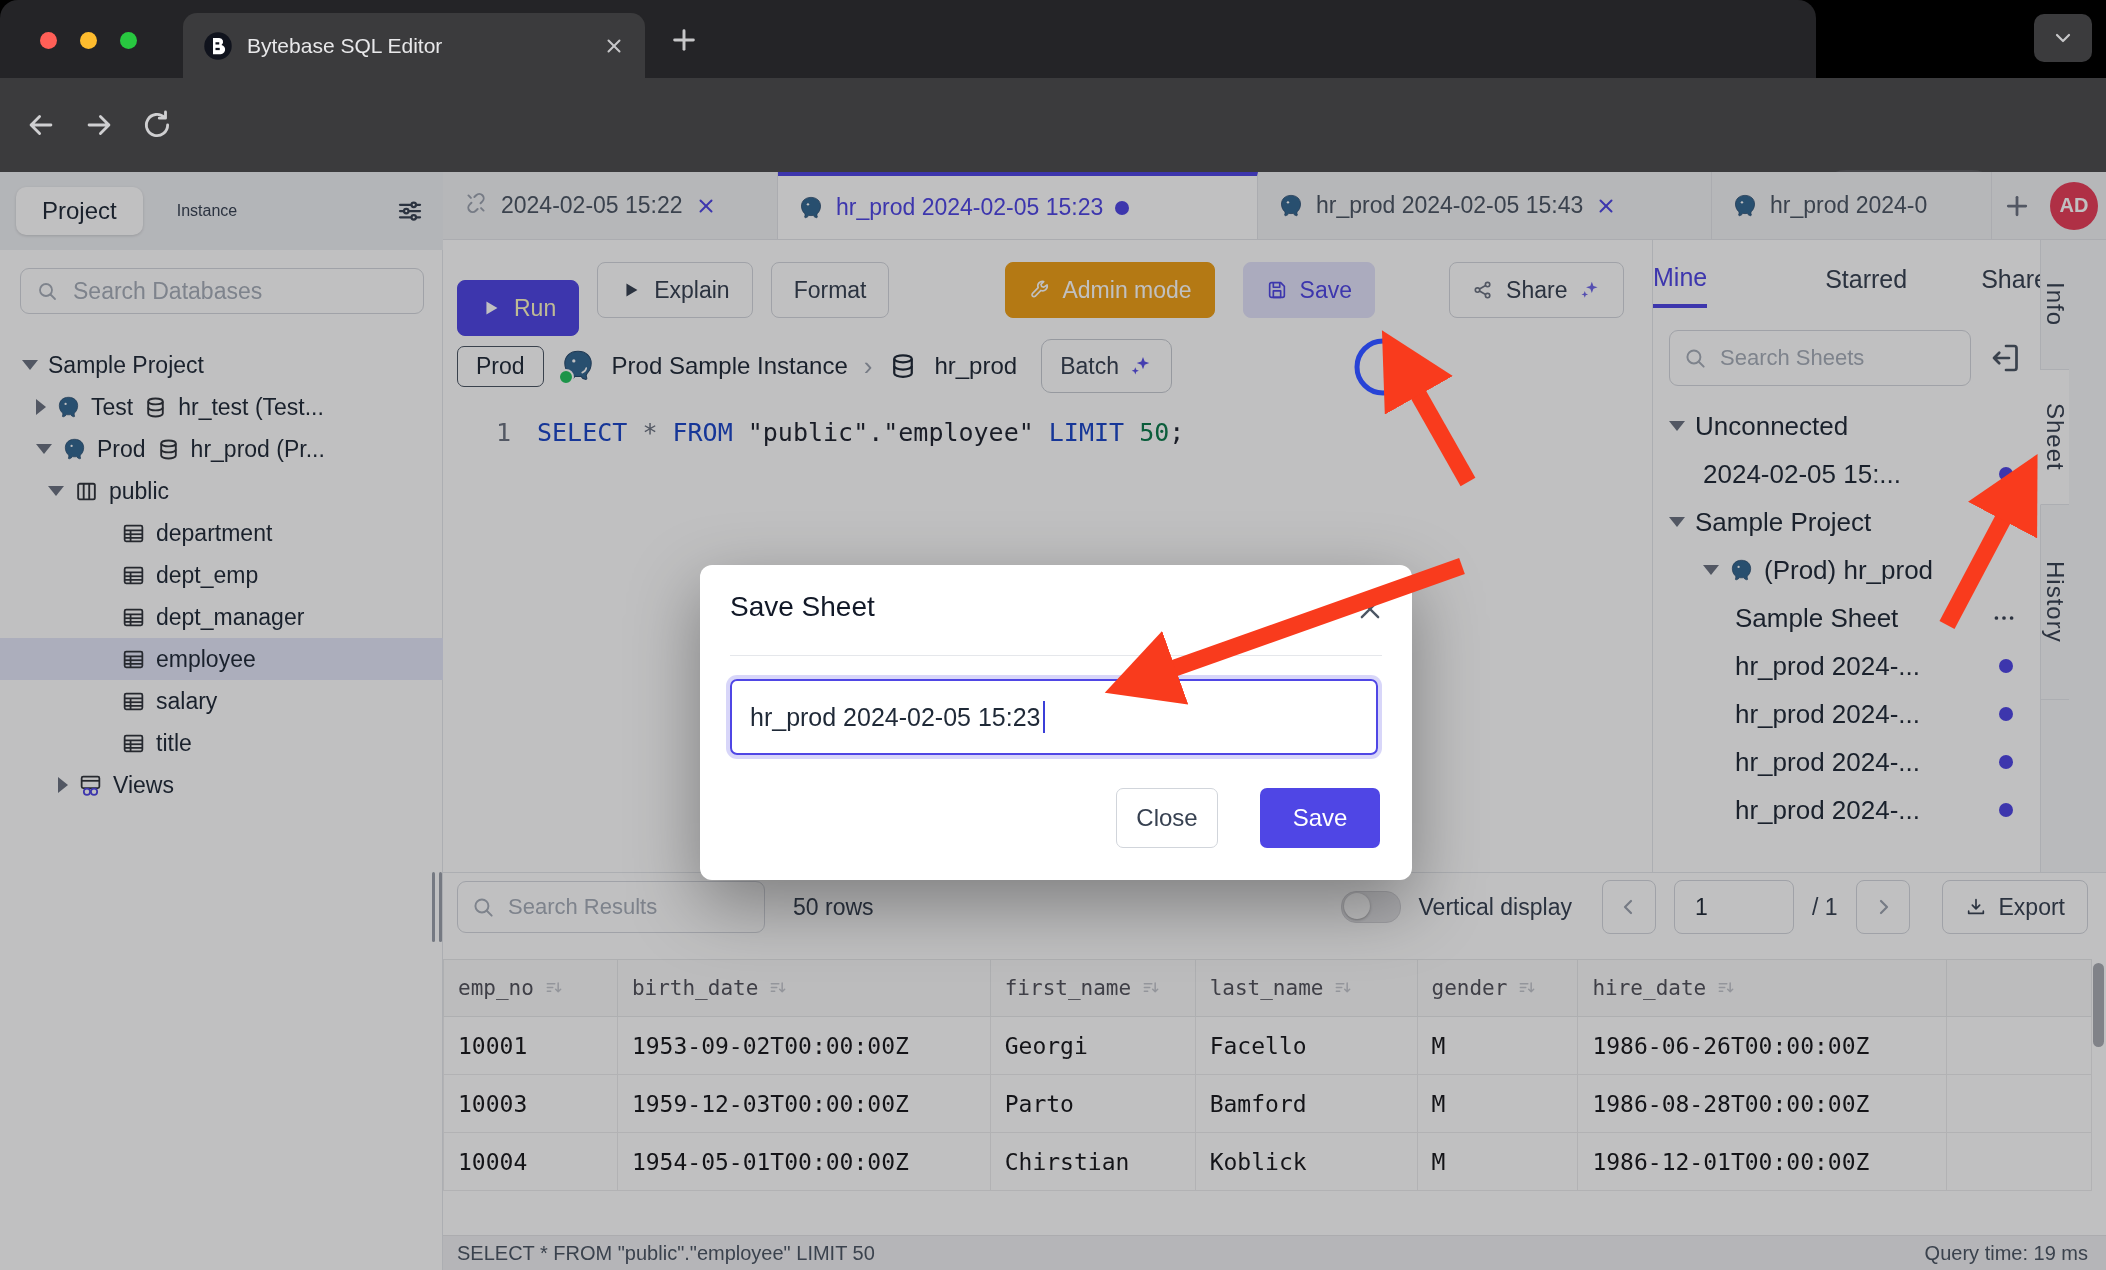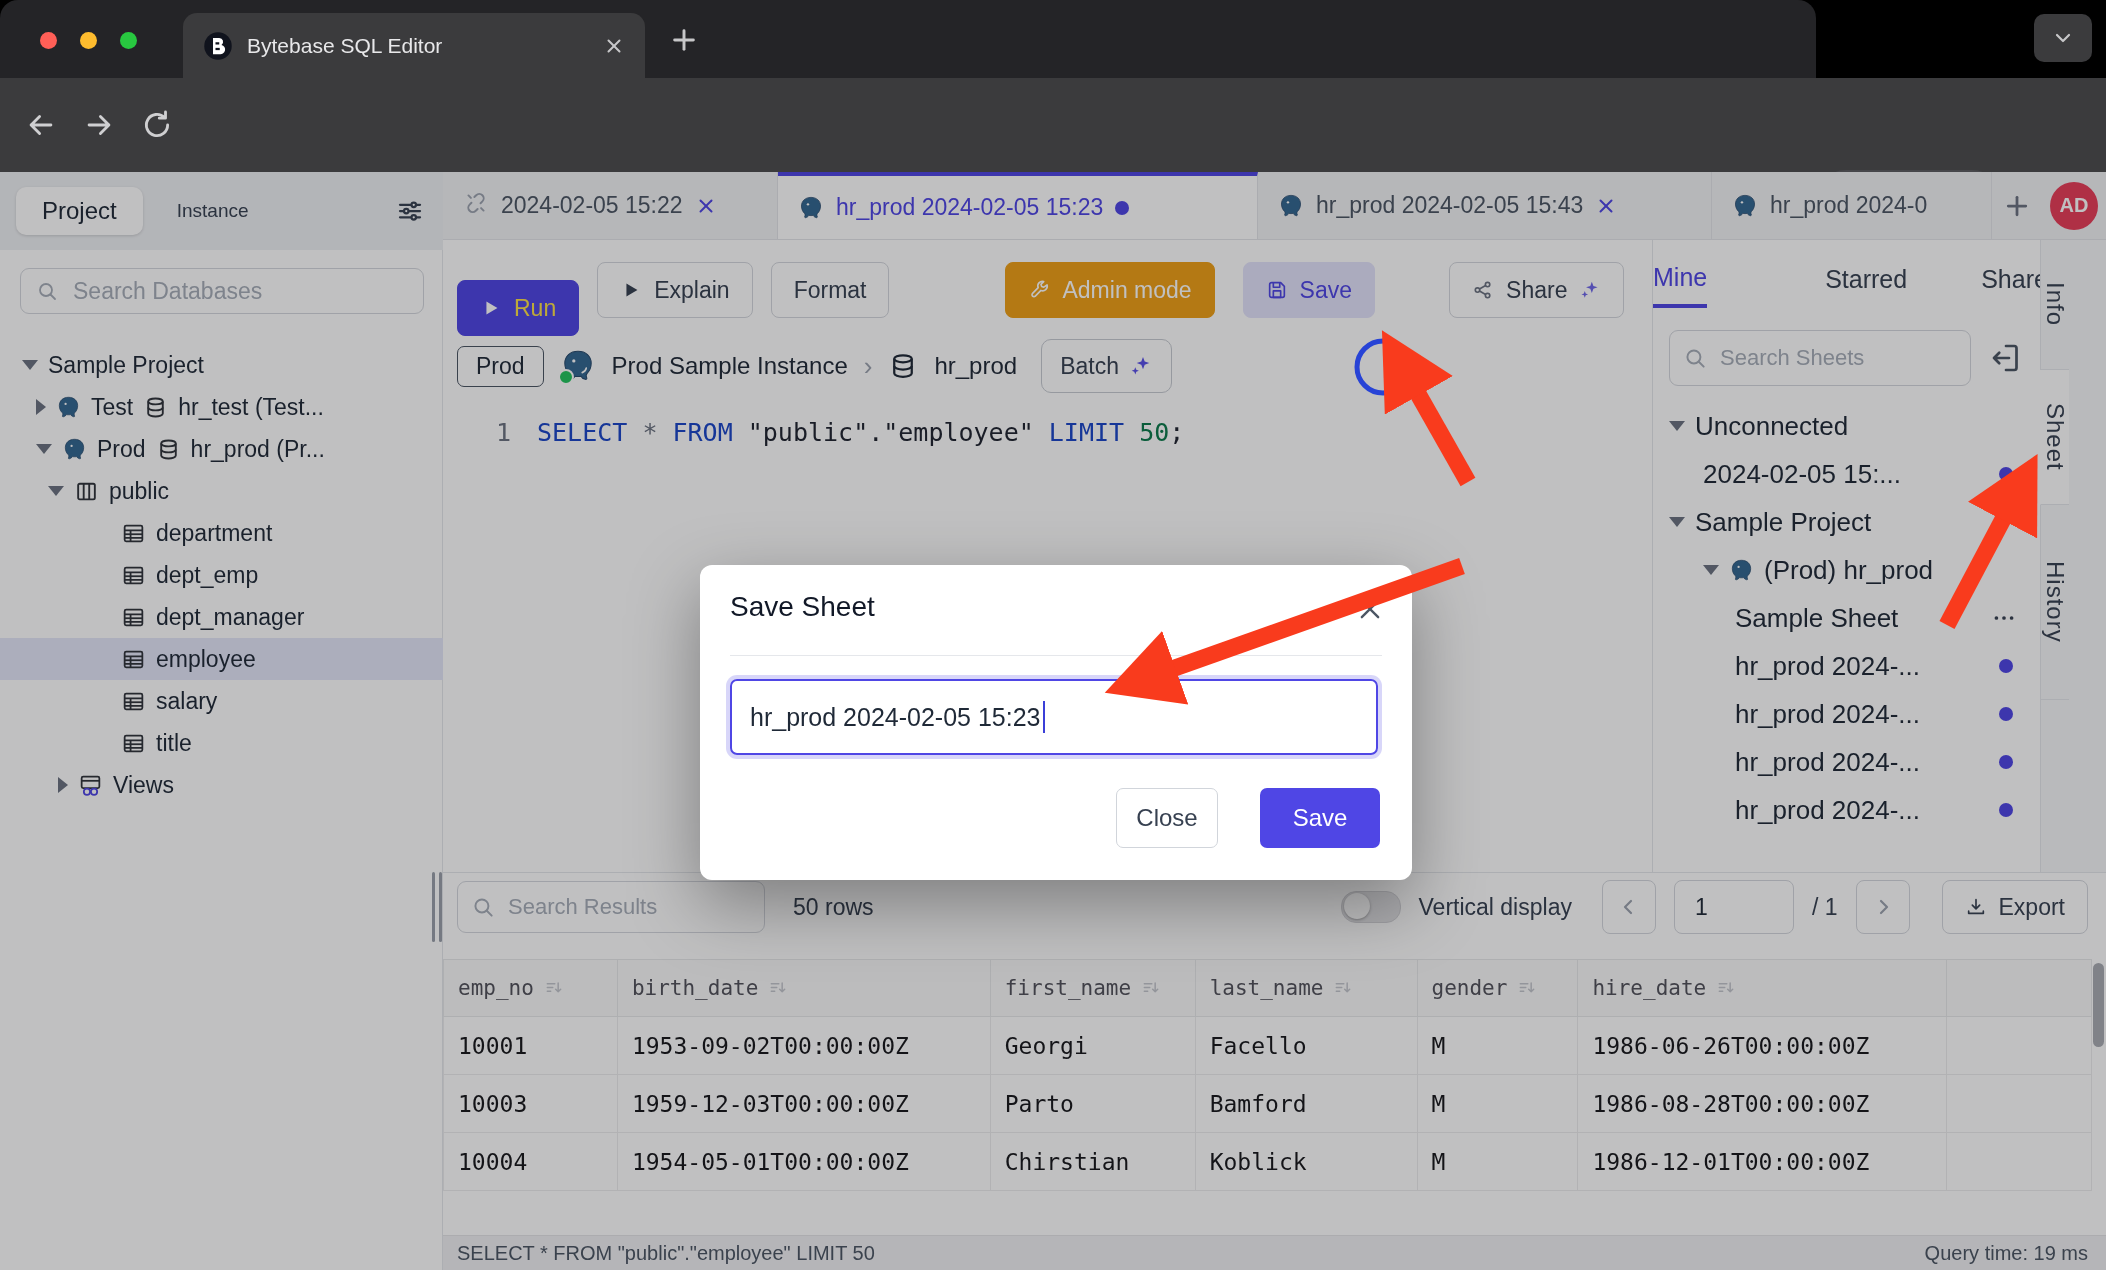--- a/index.html
+++ b/index.html
@@ -28,21 +28,21 @@
   .incog{position:absolute;left:1816px;top:92px;width:186px;height:60px;background:#47474b;border-radius:30px;
         display:flex;align-items:center;justify-content:center;gap:12px;color:#e9e9eb;font-size:23px;}
   
   .pane{position:absolute;background:#fff;box-sizing:border-box;}
   .dim{position:absolute;left:0;top:172px;width:2106px;height:1098px;background:rgba(10,10,14,.26);z-index:40;pointer-events:none;}
   
   .sidebar{left:0;top:172px;width:443px;height:1098px;border-right:1px solid #e5e7eb;}
   .sb-head{position:absolute;left:0;top:0;width:443px;height:78px;background:#eef0f3;display:flex;align-items:center;}
   .chip{margin-left:16px;background:#fff;border-radius:10px;padding:10px 26px;font-size:24px;color:#1f2937;
         box-shadow:0 1px 3px rgba(0,0,0,.15);}
-  .sb-head .alt{margin-left:34px;font-size:19px;color:#374151;}
+  .sb-head .alt{margin-left:34px;font-size:16px;color:#374151;}
   .sb-head .adj{position:absolute;right:18px;color:#374151;width:30px;height:30px;}
   .sb-search{position:absolute;left:20px;top:96px;width:404px;height:46px;border:1px solid #d4d7dd;border-radius:9px;
         display:flex;align-items:center;gap:12px;padding:0 14px;box-sizing:border-box;color:#9ca3af;}
   .sb-search input{border:0;outline:0;font-size:23px;color:#374151;width:100%;font-family:inherit;background:transparent;}
   .sb-search input::placeholder{color:#a6adb8;}
   .tree{position:absolute;left:0;top:172px;width:443px;}
   .trow{height:42px;display:flex;align-items:center;gap:10px;font-size:23px;color:#1f2937;box-sizing:border-box;}
   .trow.sel{background:#e4e7f9;}
   .trow .ic{width:25px;height:25px;color:#30343b;}
   .caret{width:0;height:0;flex:none;}
@@ -62,21 +62,21 @@
   .stab .dirty{width:14px;height:14px;border-radius:50%;background:#4f46e5;flex:none;}
   .plusbtn{align-self:center;margin-left:10px;color:#6b7280;width:30px;height:30px;}
   .avatar{align-self:center;margin-left:18px;width:48px;height:48px;border-radius:50%;background:#e93d58;color:#fff;
         font-size:20px;font-weight:bold;display:flex;align-items:center;justify-content:center;}
   
   .editorpane{left:443px;top:240px;width:1209px;height:632px;}
   .ebtns{position:absolute;left:14px;top:22px;display:flex;align-items:center;height:56px;}
   .btn{height:56px;border-radius:8px;display:flex;align-items:center;gap:12px;padding:0 22px;box-sizing:border-box;
         font-size:23px;color:#374151;background:#fff;border:1px solid #d4d7dd;}
   .btn .ic{width:22px;height:22px;}
-  .btn.primary{background:#4f46e5;border-color:#4f46e5;color:#fde047;margin-top:36px;}
+  .btn.primary{background:#4f46e5;border-color:#4f46e5;color:#fef9c3;margin-top:36px;}
   .btn.admin{background:#efa016;border-color:#efa016;color:#fff;}
   .btn.savelite{background:#e3e3fb;border-color:#e3e3fb;color:#4f46e5;}
   .crumbrow{position:absolute;left:14px;top:96px;display:flex;align-items:center;height:60px;gap:16px;font-size:24px;color:#1f2937;}
   .envchip{border:1.5px solid #4b5563;border-radius:7px;padding:6px 18px;font-size:23px;}
   .pgwrap{position:relative;width:36px;height:36px;}
   .gdot{position:absolute;left:-2px;bottom:-1px;width:12px;height:12px;border-radius:50%;background:#23c45e;border:2px solid #fff;}
   .crumbsep{color:#9ca3af;font-size:26px;}
   .batch{height:54px;border:1px solid #c7cbd2;border-radius:10px;display:flex;align-items:center;gap:10px;
         padding:0 18px;font-size:23px;color:#374151;background:#fff;box-sizing:border-box;}
   .sql{position:absolute;left:0px;top:170px;width:1209px;height:44px;display:flex;align-items:center;

